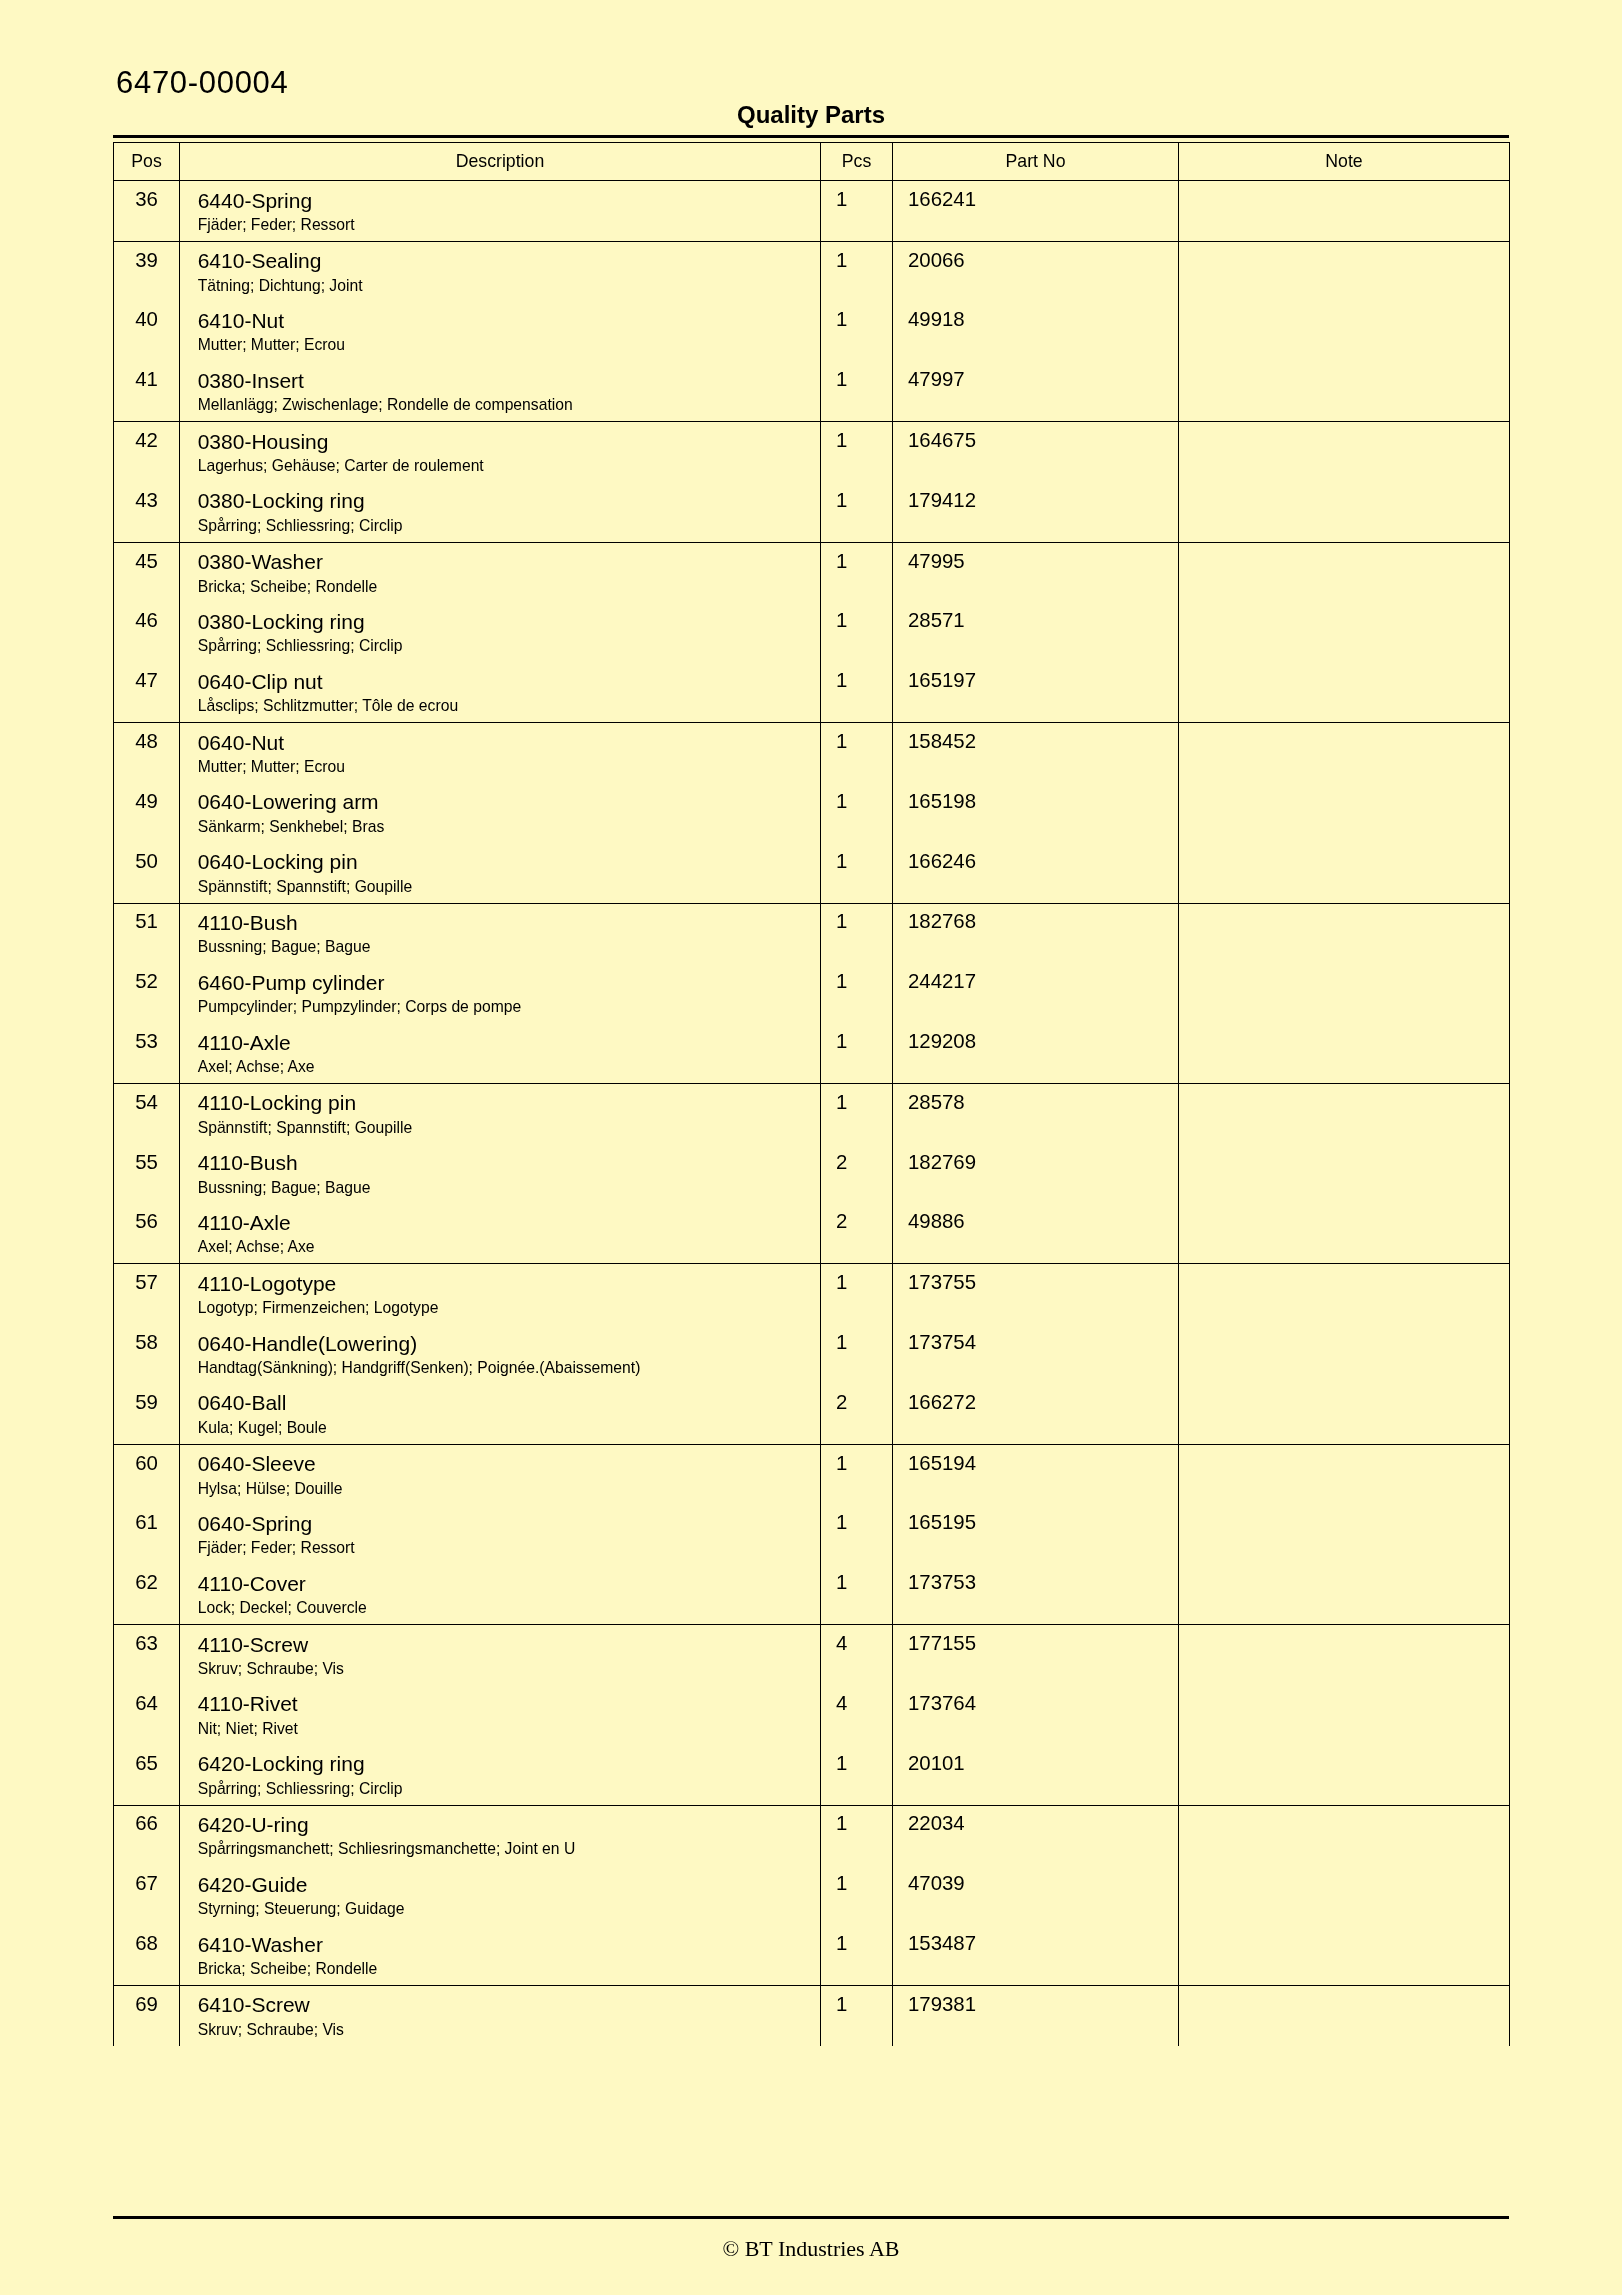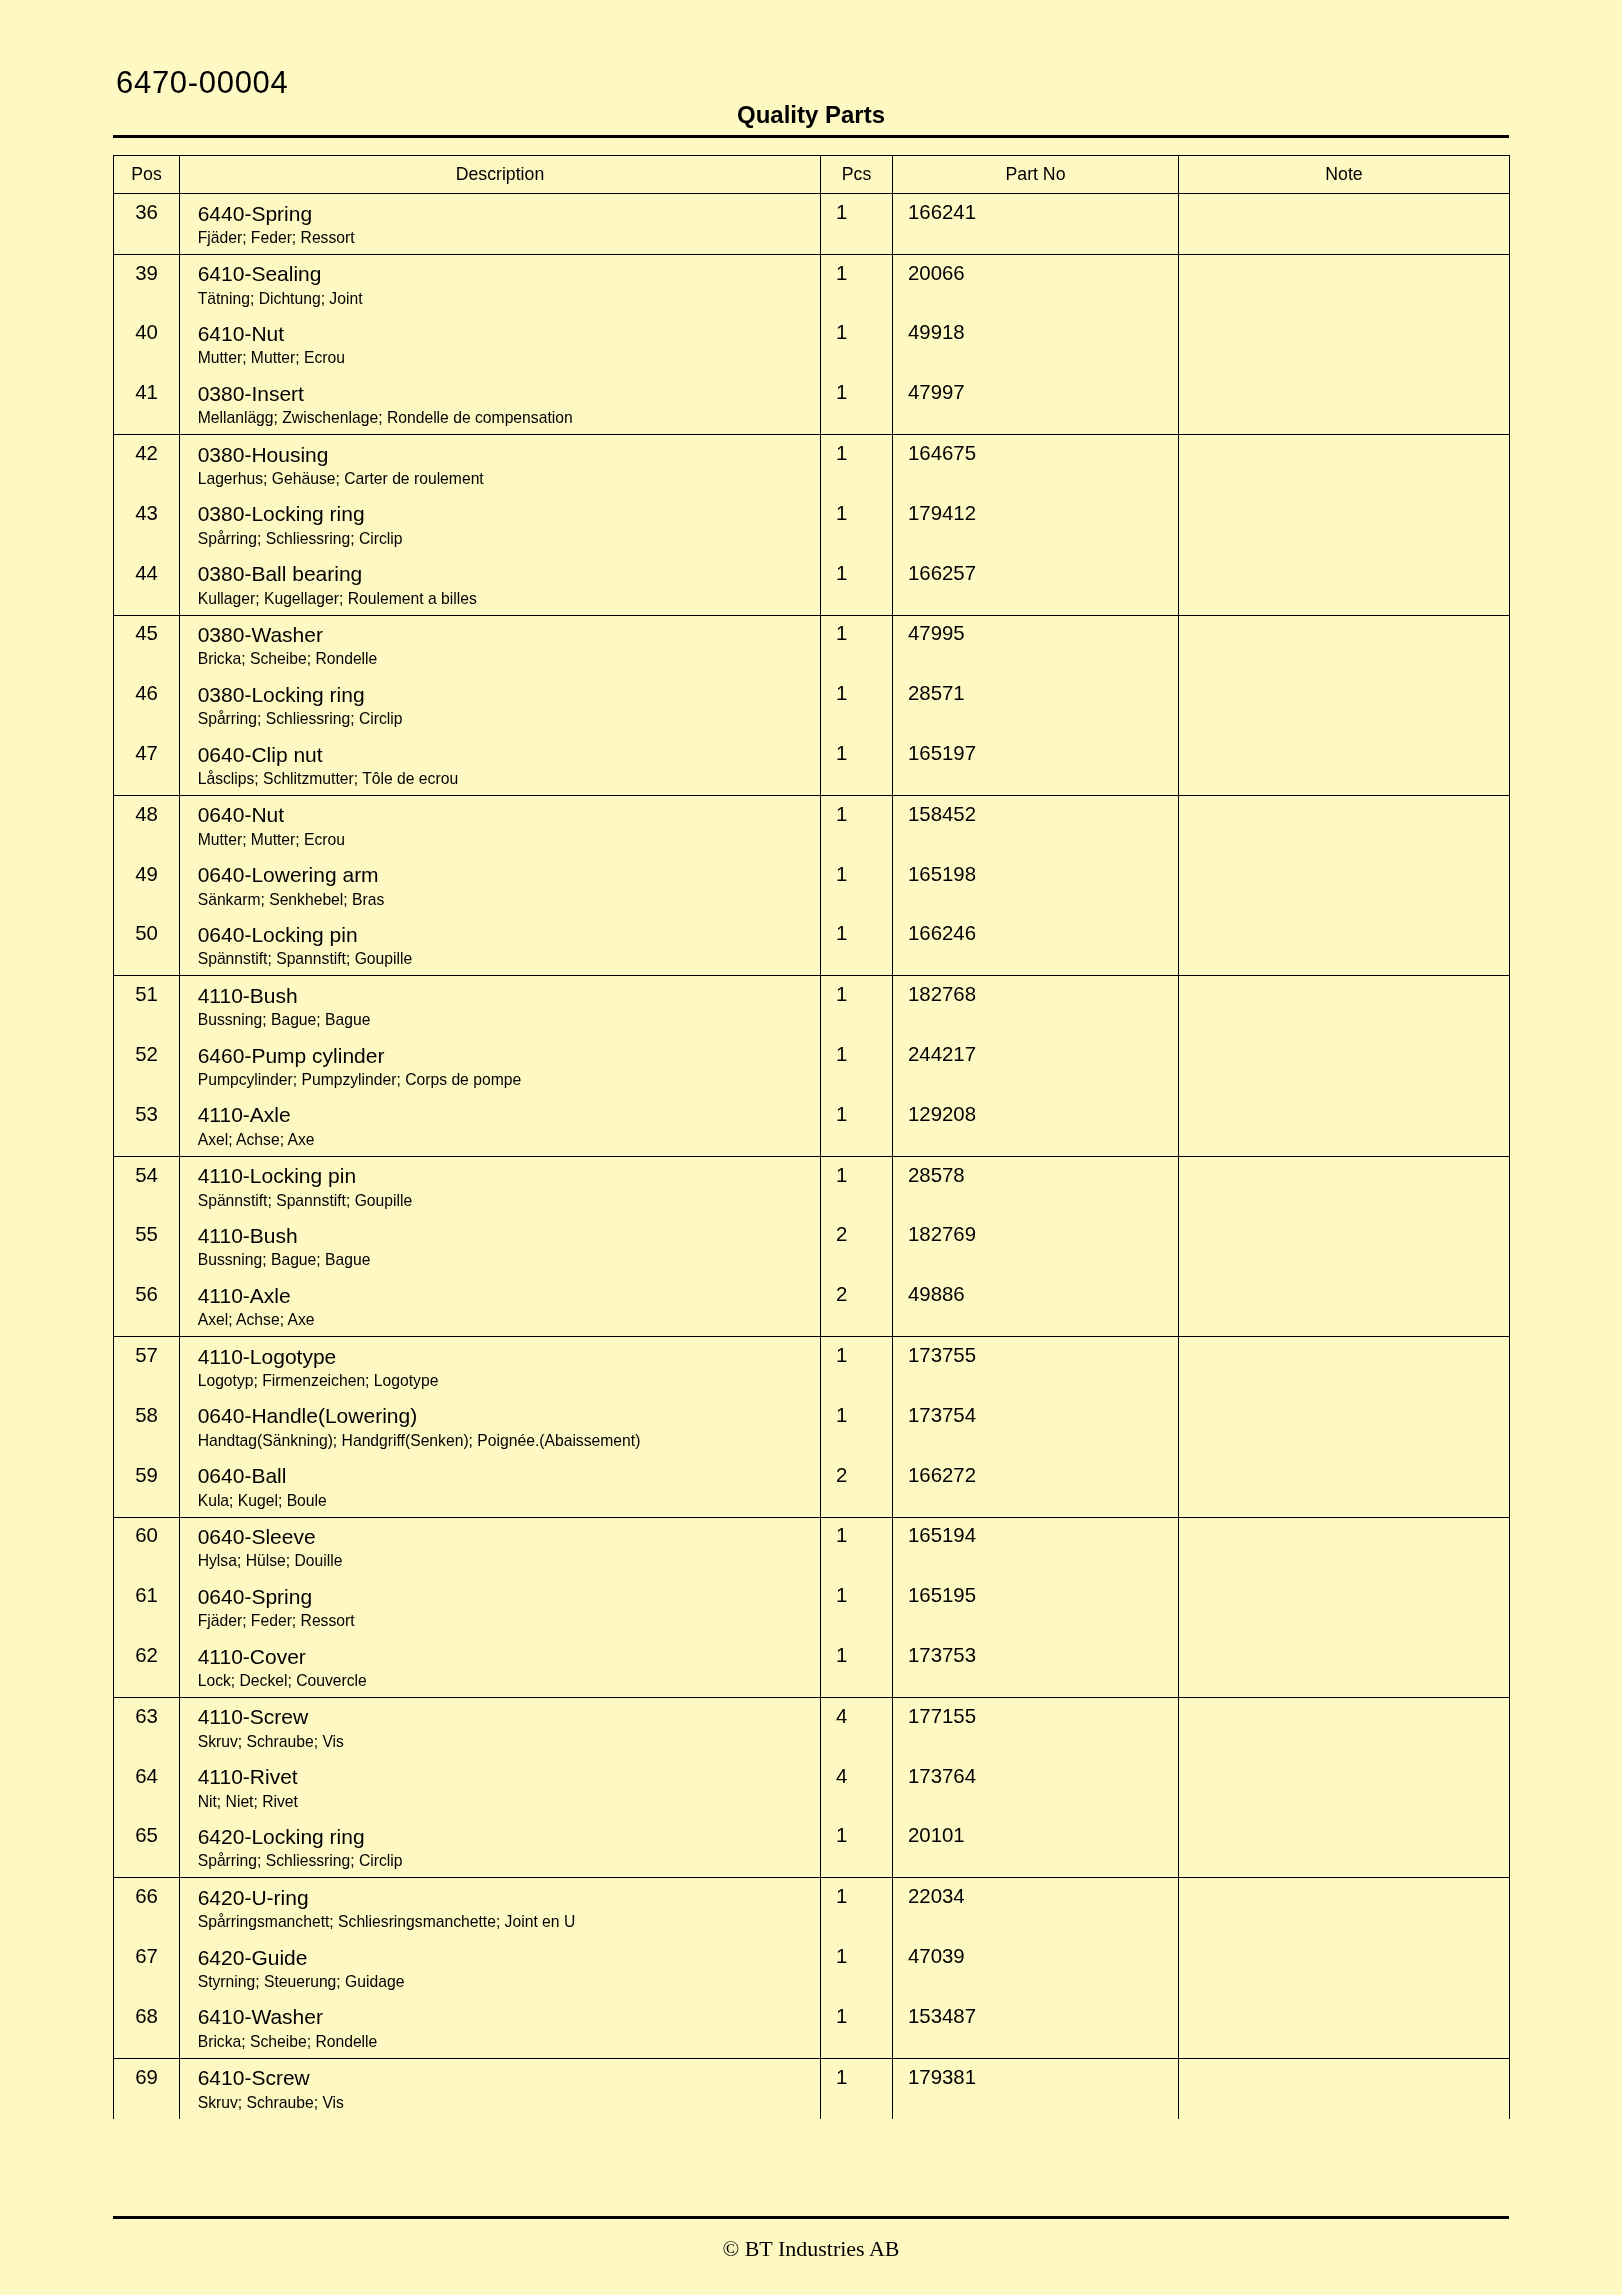--- a/index.html
+++ b/index.html
@@ -32,21 +32,21 @@
     position: absolute;
     left: 113px;
     top: 135px;
     width: 1396px;
     height: 3.4px;
     background: #000000;
   }
   .parts-table {
     position: absolute;
     left: 113px;
-    top: 155px;
+    top: 142px;
     width: 1396px;
     border-collapse: collapse;
     table-layout: fixed;
   }
   .parts-table th, .parts-table td {
     border-left: 1.4px solid #000000;
     vertical-align: top;
     overflow: hidden;
   }
   .parts-table th:last-child, .parts-table td:last-child {
@@ -172,30 +172,20 @@
         <tr>
           <td class="c-pos">43</td>
           <td class="c-desc">
             <div class="d-main">0380-Locking ring</div>
             <div class="d-sub">Spårring; Schliessring; Circlip</div>
           </td>
           <td class="c-pcs">1</td>
           <td class="c-part">179412</td>
           <td class="c-note"></td>
         </tr>
-        <tr>
-          <td class="c-pos">44</td>
-          <td class="c-desc">
-            <div class="d-main">0380-Ball bearing</div>
-            <div class="d-sub">Kullager; Kugellager; Roulement a billes</div>
-          </td>
-          <td class="c-pcs">1</td>
-          <td class="c-part">166257</td>
-          <td class="c-note"></td>
-        </tr>
       </tbody>
       <tbody class="group">
         <tr>
           <td class="c-pos">45</td>
           <td class="c-desc">
             <div class="d-main">0380-Washer</div>
             <div class="d-sub">Bricka; Scheibe; Rondelle</div>
           </td>
           <td class="c-pcs">1</td>
           <td class="c-part">47995</td>

